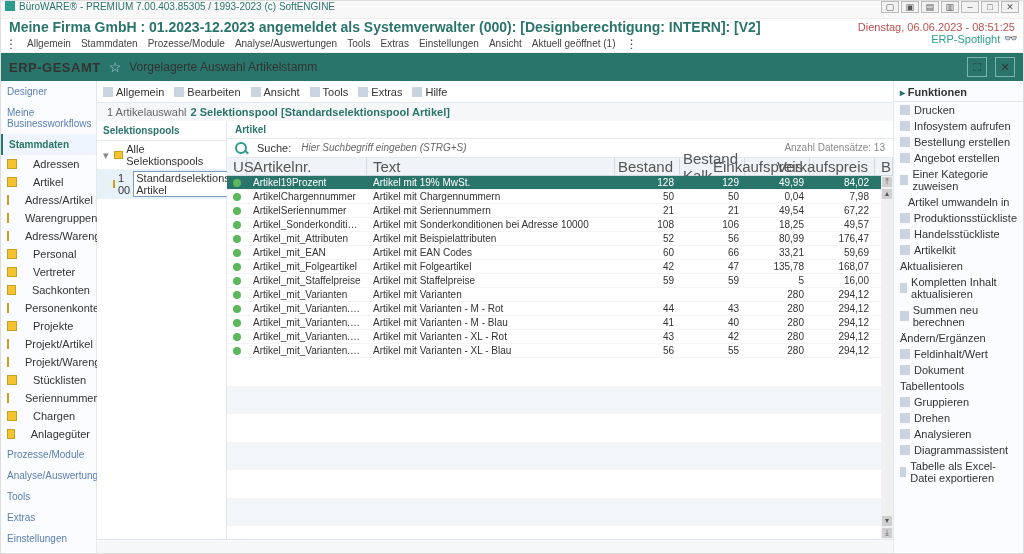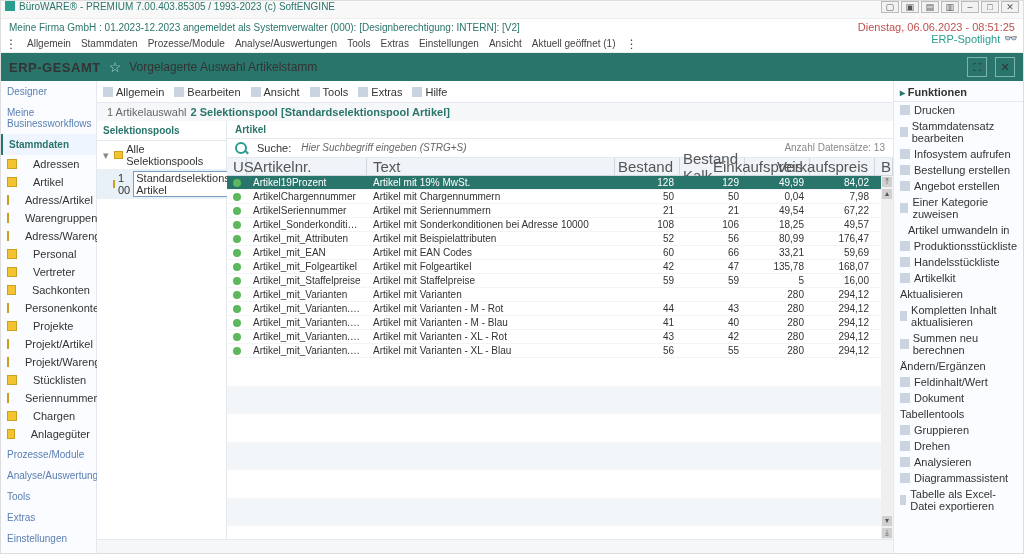--- a/index.html
+++ b/index.html
@@ -4,21 +4,21 @@
 <style>
 *{box-sizing:border-box;margin:0;padding:0;font-family:Tahoma,Arial,sans-serif;font-size:11px;color:#333}
 body{background:#fff;overflow:hidden}
 .page{width:1024px;height:554px;display:flex;flex-direction:column;border:1px solid #ddd}
 .titlebar{height:18px;background:#f8f8f8;display:flex;align-items:flex-start;padding:0 4px;border-bottom:1px solid #eee}
 .titlebar .app-icon{width:10px;height:10px;background:#2a9d8f;margin-right:4px}
 .titlebar .title{color:#2a756b;font-size:10px;flex:1}
 .titlebar .winbtns{display:flex;gap:2px}
 .titlebar .winbtns span{width:18px;height:12px;border:1px solid #bbb;display:flex;align-items:center;justify-content:center;font-size:9px;color:#555;cursor:pointer;background:#f2f2f2}
 .infobar{height:16px;display:flex;align-items:center;padding:0 8px;justify-content:space-between}
-.infobar .login{color:#2a756b;font-weight:normal;font-size:10px}
+.infobar .login{color:#2a756b;font-weight:bold;font-size:14px}
 .infobar .right{display:flex;align-items:center;gap:8px;font-size:10px}
 .infobar .datetime{color:#c05050}
 .menubar{height:18px;display:flex;align-items:center;padding:0 4px;gap:10px;border-bottom:1px solid #eee}
 .menubar .menuitem{color:#444;font-size:10px;cursor:pointer}
 .menubar .dots{font-size:12px;color:#444}
 .spotbar{position:absolute;right:6px;top:32px;display:flex;align-items:center;gap:4px;font-size:10px}
 .spotbar .spot{color:#2a9d8f}
 .header{height:28px;background:#2a756b;display:flex;align-items:center;padding:0 8px;color:#fff;gap:8px}
 .header .erp{font-weight:bold;font-size:13px;letter-spacing:.5px}
 .header .star{color:#b0dcd4;font-size:14px}
@@ -456,24 +456,20 @@
 
   <div class="rightp">
     <div class="rhead">▸ <span>Funktionen</span></div>
     <div id="funcs">
           <div class="ritem">
             <span class="ric"></span>
             <span>Drucken</span>
           </div>
           <div class="ritem">
             <span class="ric"></span>
-            <span>Stammdatensatz bearbeiten</span>
-          </div>
-          <div class="ritem">
-            <span class="ric"></span>
             <span>Infosystem aufrufen</span>
           </div>
           <div class="ritem">
             <span class="ric"></span>
             <span>Bestellung erstellen</span>
           </div>
           <div class="ritem">
             <span class="ric"></span>
             <span>Angebot erstellen</span>
           </div>

